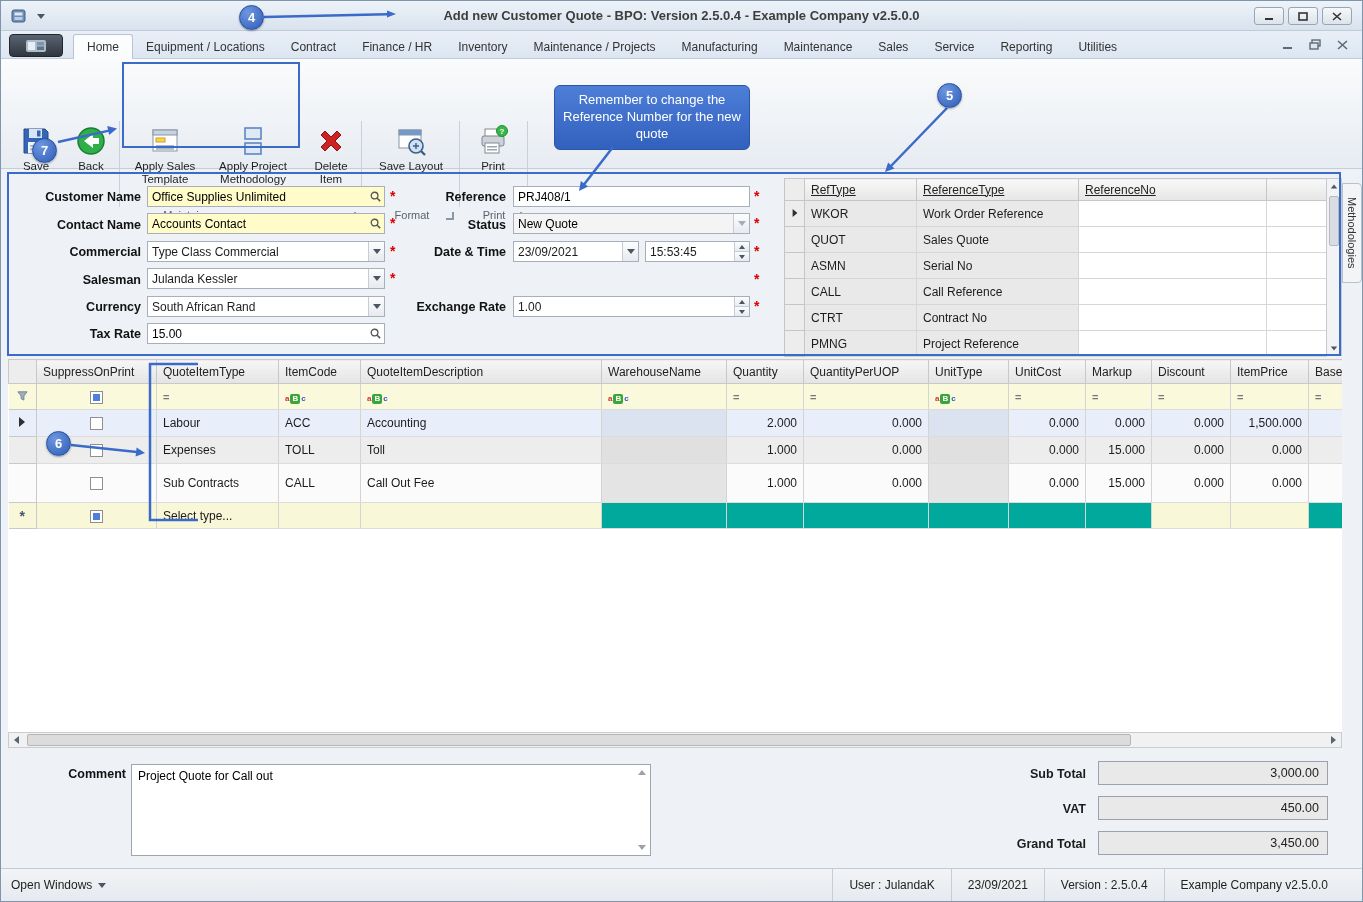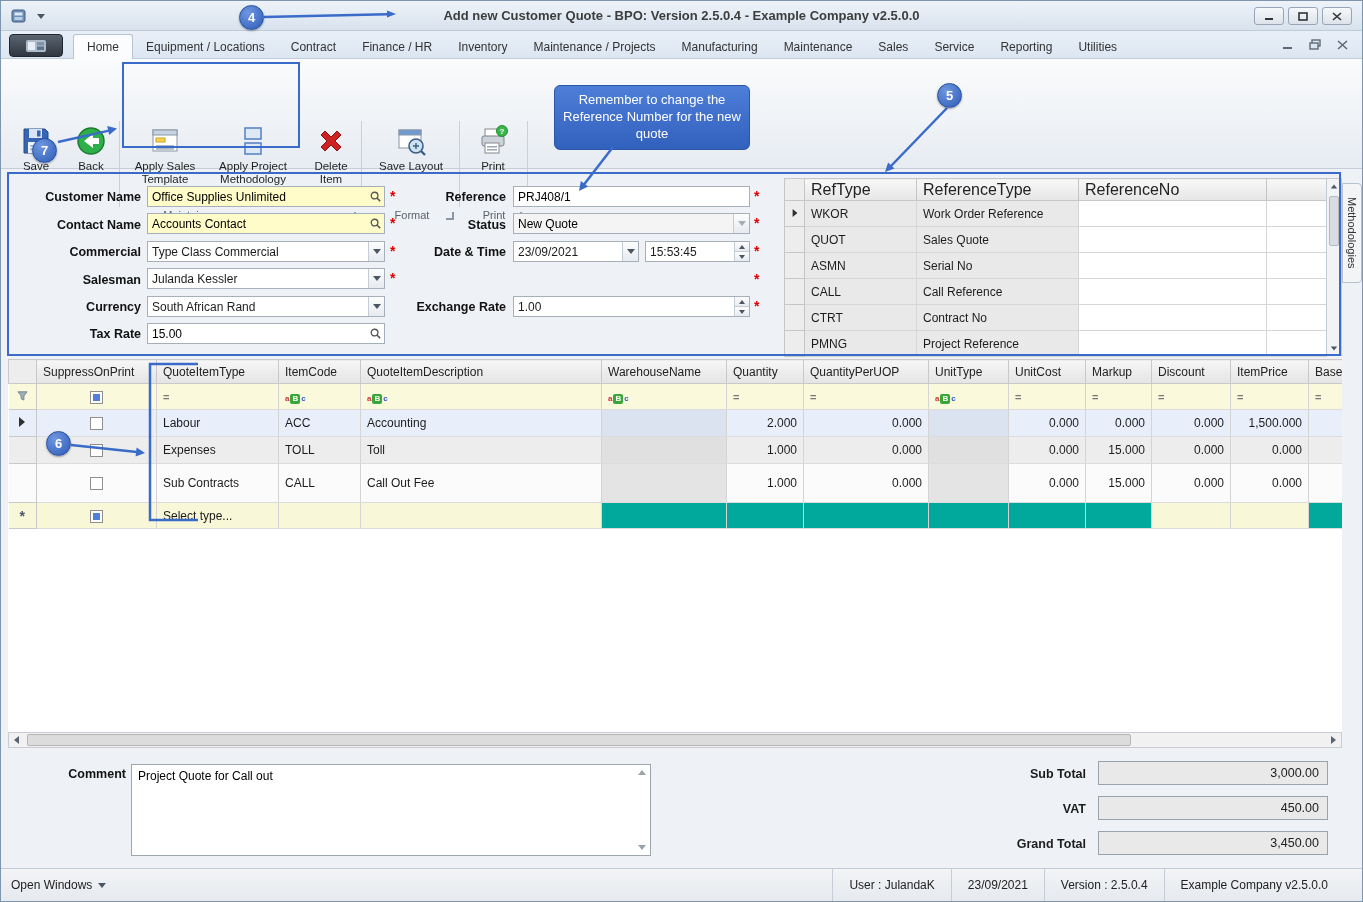--- a/index.html
+++ b/index.html
@@ -73,21 +73,21 @@
   .spin{width:15px;align-self:stretch;display:flex;flex-direction:column;border-left:1px solid #c6ccd4;}
   .spin div{flex:1;display:flex;align-items:center;justify-content:center;background:linear-gradient(#fdfdfd,#e7eaef);}
   .spin div:first-child{border-bottom:1px solid #c6ccd4;}
   .spin .t-up{width:0;height:0;border-left:3px solid transparent;border-right:3px solid transparent;border-bottom:4px solid #4a5663;}
   .spin .t-dn{width:0;height:0;border-left:3px solid transparent;border-right:3px solid transparent;border-top:4px solid #4a5663;}
   .req{position:absolute;color:#dd0000;font-weight:bold;font-size:14px;}
 
   
   .refgrid{position:absolute;left:783px;top:177px;border-collapse:collapse;table-layout:fixed;background:#fff;}
   .refgrid th{height:22px;background:linear-gradient(#f8f8f8,#e6e6e6);border:1px solid #c6c6c6;
-    font-weight:normal;text-align:left;padding:0 6px;font-size:16px;color:#222;}
+    font-weight:normal;text-align:left;padding:0 6px;font-size:12px;color:#222;text-decoration:underline;}
   .refgrid td{height:26px;border:1px solid #d6d6d6;padding:0 6px;font-size:12px;}
   .refgrid td.ro{background:#e9e9e9;}
   .refgrid td.ed{background:#fff;}
   .refgrid td.rg-ind,.refgrid th.rg-ind{background:#ededed;border-color:#c6c6c6;padding:0;text-align:center;}
   .vscroll{position:absolute;left:1325px;top:177px;width:16px;height:178px;background:#f1f3f5;border:1px solid #c4cad2;}
   .vs-btn{position:absolute;left:0;width:14px;height:14px;display:flex;align-items:center;justify-content:center;}
   .vs-thumb{position:absolute;left:2px;top:17px;width:10px;height:50px;background:#d9dde3;border:1px solid #b3bac4;border-radius:2px;}
   .vtab{position:absolute;left:1341px;top:182px;width:20px;height:100px;background:#f2f4f6;
     border:1px solid #b8c2cc;border-radius:0 4px 4px 0;display:flex;align-items:center;justify-content:center;}
   .vtab span{writing-mode:vertical-rl;font-size:11px;color:#333;}

